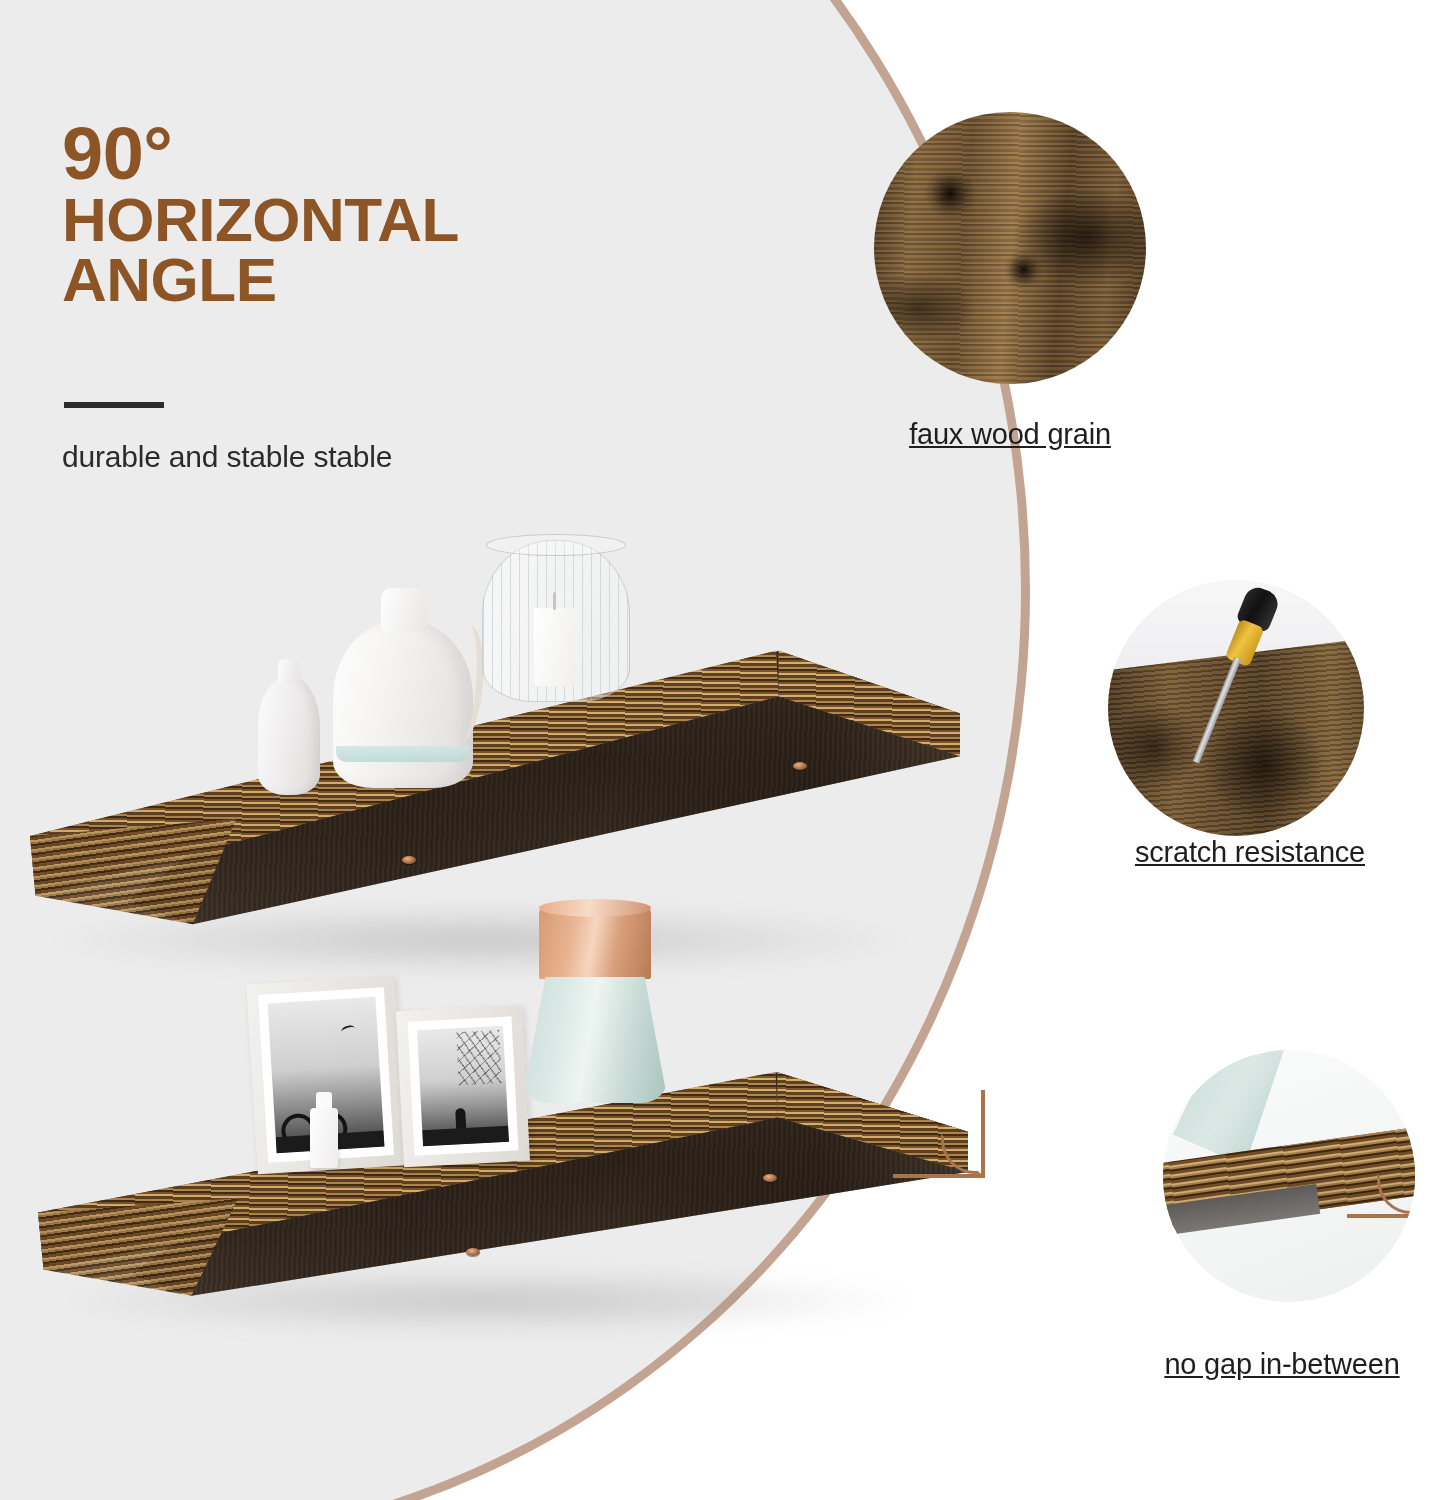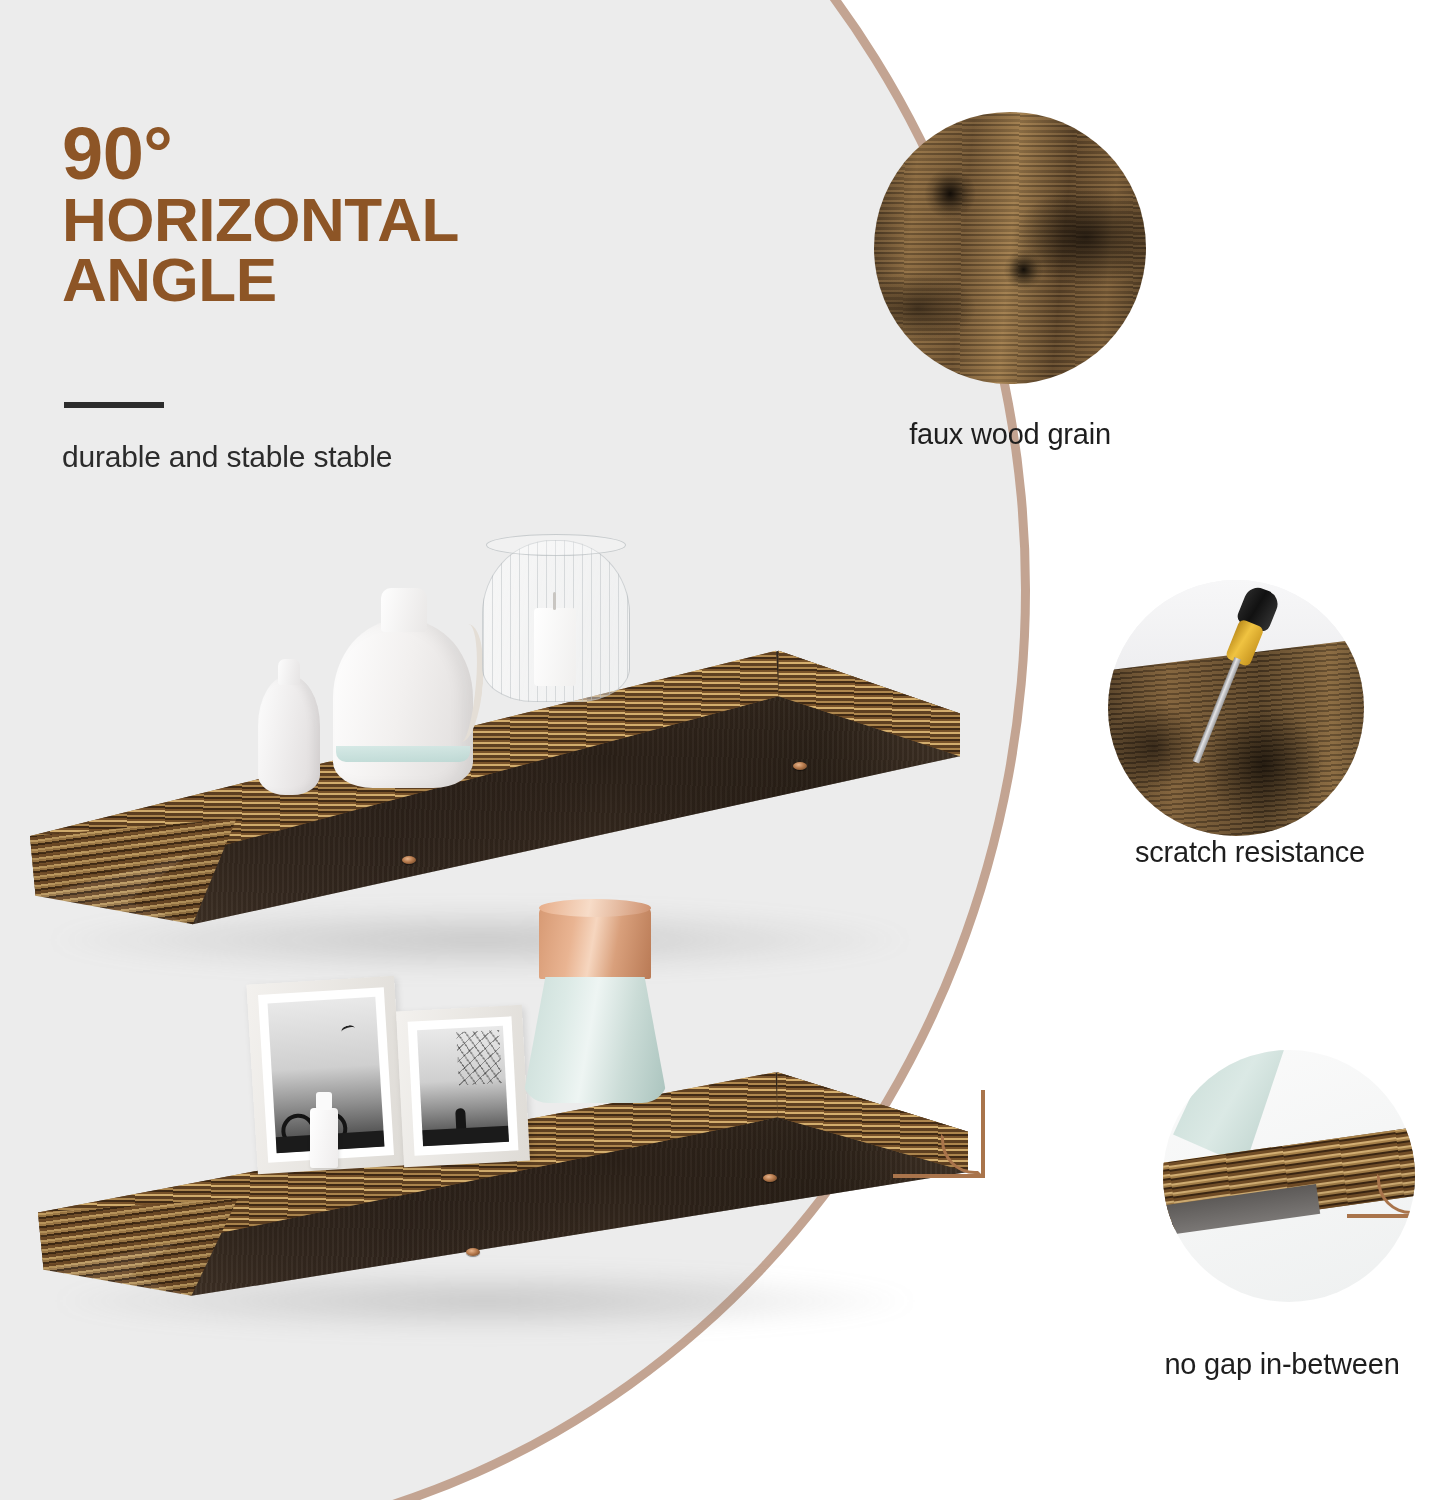--- a/index.html
+++ b/index.html
@@ -250,21 +250,21 @@
       linear-gradient(180deg,#8b6531,#5a3f1e 70%,#3c2812);
   }
   .cg-under{
     position:absolute;left:-8%;width:70%;top:58%;height:12%;
     transform:rotate(-8deg);
     background:linear-gradient(180deg,#5d5a58,#7a7775);
   }
 
   .caption{
     position:absolute;text-align:center;color:#1e1e1e;
-    font-size:29px;letter-spacing:-0.2px;
+    font-size:29px;letter-spacing:-0.2px;text-decoration:underline;
   }
 
   
   .angle-mark{position:absolute;}
   .angle-mark .v{position:absolute;right:0;top:0;width:4px;height:100%;background:#a9744b;}
   .angle-mark .h{position:absolute;left:0;bottom:0;height:4px;width:100%;background:#a9744b;}
   .angle-mark .arc{
     position:absolute;right:4px;bottom:4px;width:34px;height:34px;
     border-right:3px solid #a9744b;border-bottom:3px solid #a9744b;
     border-radius:0 0 34px 0;

